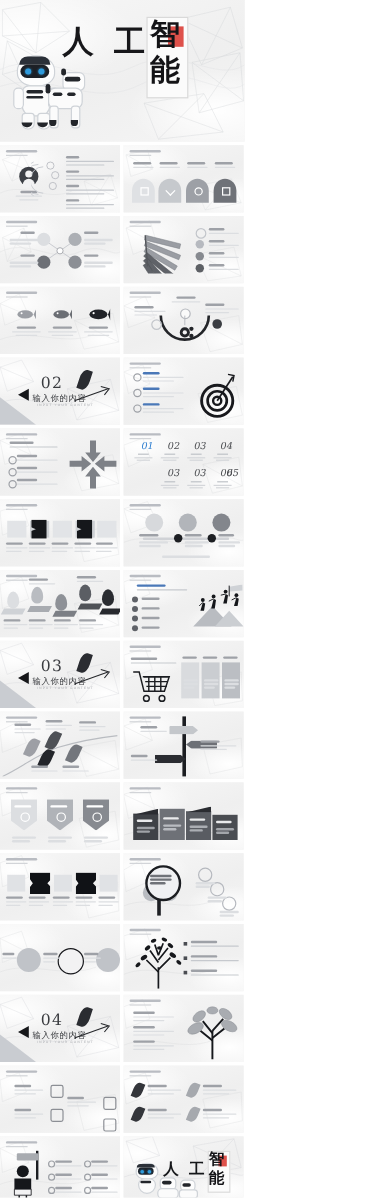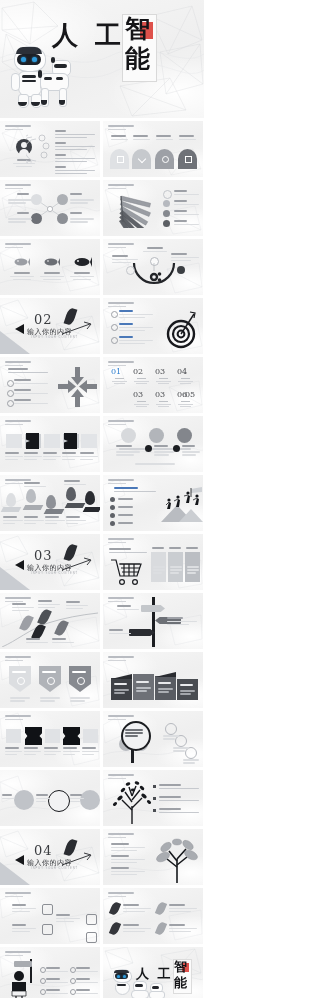--- a/index.html
+++ b/index.html
@@ -91,21 +91,21 @@
     position:absolute;left:15px;top:26px;width:0;height:0;
     border-top:5px solid transparent;border-bottom:5px solid transparent;border-right:9px solid #16171a;
   }
   .sec .bigtri{
     position:absolute;left:-4px;top:30px;width:0;height:0;
     border-top:26px solid transparent;border-left:34px solid #c9ccd1;
   }
   .leafdeco{position:absolute;background:#2a2c31;border-radius:50% 0 50% 0;}
 
   
-  .numitem{position:absolute;text-align:left;width:17px;}
+  .numitem{position:absolute;text-align:right;width:17px;font-style:italic;}
   .numitem b{display:block;font-family:"DejaVu Serif","Liberation Serif",serif;font-size:8px;font-weight:400;color:#4a4c50;line-height:1;}
   .numitem b.acc{color:#2f7fd0;}
   .numitem u{display:block;width:9px;height:1.2px;background:#bfc2c7;margin:2px auto 1.5px;}
   .numitem s{display:block;height:1.2px;background:#d4d6da;margin:0 auto 1px;width:15px;}
 
   .arch{position:absolute;border-radius:50% 50% 0 0;}
   .pin{position:absolute;background:#cfd2d6;border-radius:50% 50% 50% 50%/60% 60% 40% 40%;}
   .badge{position:absolute;background:#d0d3d7;}
   .puz{position:absolute;background:#15171b;}
   .mtn{position:absolute;width:0;height:0;border-left:16px solid transparent;border-right:16px solid transparent;border-bottom:17px solid #b9bcc1;}

